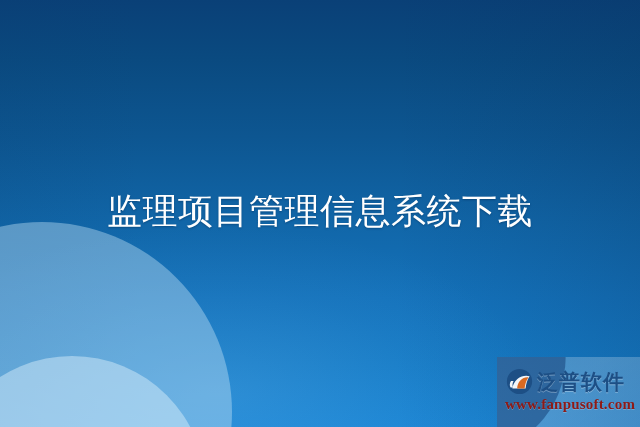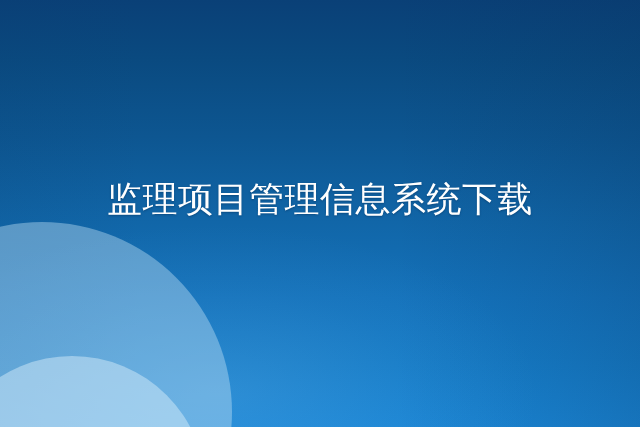--- a/index.html
+++ b/index.html
@@ -82,20 +82,21 @@
   }
   .title-line {
     display: block;
     color: #ffffff;
     font-size: 35px;
     line-height: 44px;
     letter-spacing: 0.5px;
     font-weight: 400;
     text-shadow: 0 1px 2px rgba(0,38,76,0.40);
     white-space: nowrap;
+    margin-top: 12px;
   }
 
   
   .watermark {
     position: absolute;
     left: 497px;
     top: 357px;
     width: 143px;
     height: 70px;
     overflow: hidden;
@@ -164,14 +165,37 @@
   <div class="bg-vignette"></div>
   <div class="bg-glow"></div>
 
   <div class="deco-circle deco-circle-large"></div>
   <div class="deco-circle deco-circle-small"></div>
 
   <div class="title-block">
     <span class="title-line">监理项目管理信息系统下载</span>
   </div>
 
+  <div class="watermark">
+    <div class="wm-panel"></div>
+    <div class="wm-swoosh"></div>
+
+    <div class="wm-row">
+      <span class="wm-logo-icon">
+        <svg width="27" height="27" viewBox="0 0 27 27" aria-hidden="true">
+          <circle cx="13.5" cy="13.5" r="12.6" fill="#1d4f85"></circle>
+          <path d="M23.6 8.2 C20.2 7.0 15.0 7.8 11.4 11.0
+                   C8.2 13.8 6.6 17.6 6.4 20.6
+                   L19.6 20.6 C19.8 16.4 21.2 11.6 23.6 8.2 Z" fill="#f2f6fa"></path>
+          <path d="M22.4 9.4 C19.4 9.0 15.6 10.6 13.4 13.6
+                   C11.8 15.8 11.2 18.4 11.2 20.6
+                   L18.6 20.6 C18.9 16.6 20.3 12.2 22.4 9.4 Z" fill="#d96a22"></path>
+          <path d="M5.0 13.0 C3.6 14.8 3.4 17.4 4.6 19.6
+                   L7.0 19.6 C6.2 17.6 6.4 15.0 7.6 13.0 Z" fill="#f2f6fa"></path>
+        </svg>
+      </span>
+      <span class="wm-brand">泛普软件</span>
+    </div>
+
+    <div class="wm-url">www.fanpusoft.com</div>
+  </div>
 
 </div>
 
 </body></html>

